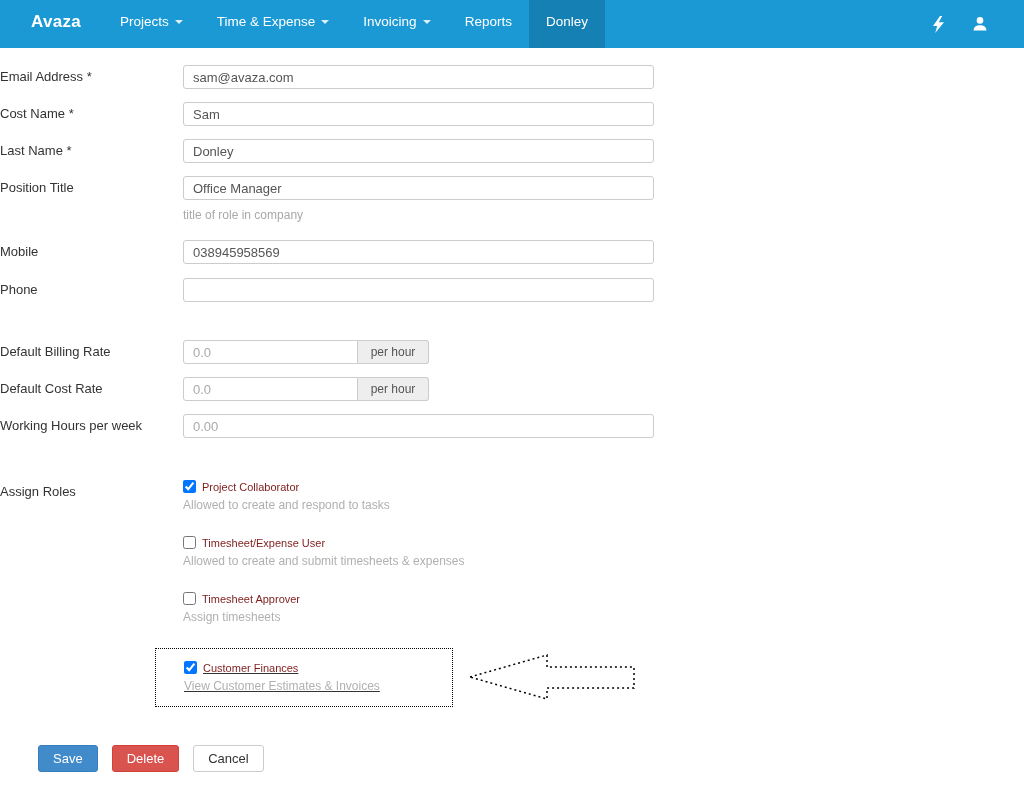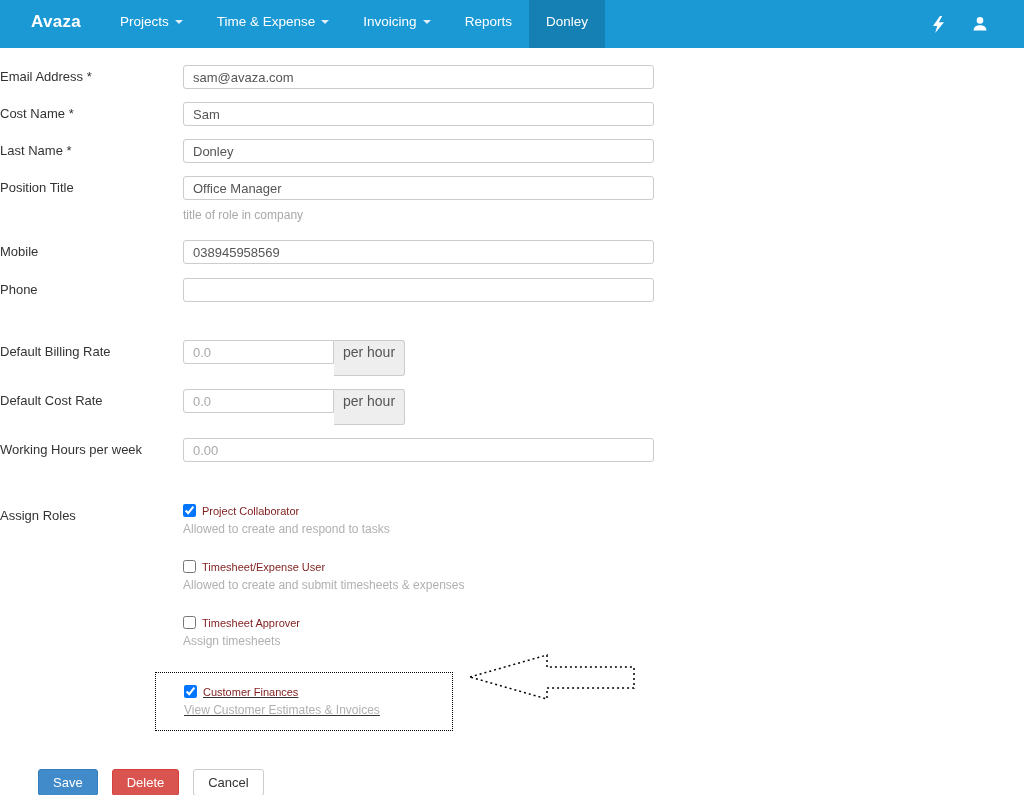--- a/index.html
+++ b/index.html
@@ -90,33 +90,33 @@
     color: #a9a9a9;
     margin-top: 8px;
   }
   .row-gap-lg { margin-bottom: 18px; }
   .row-gap-xl { margin-bottom: 38px; }
   .row-gap-xxl { margin-bottom: 42px; }
   .row-gap-md { margin-bottom: 14px; }
 
   .input-group { display: flex; }
   .input-group .rate-input {
-    width: 151px;
+    width: 175px;
     border-radius: 3px 0 0 3px;
   }
   .input-addon {
     width: 71px;
-    height: 36px;
+    height: 24px;
     background: #eee;
     border: 1px solid #ccc;
     border-left: none;
     border-radius: 0 3px 3px 0;
     text-align: center;
     line-height: 22px;
-    font-size: 14px;
+    font-size: 12px;
     color: #555;
   }
 
   
   .roles-row .form-label { line-height: 17px; padding-top: 3px; }
   .role-block { margin-bottom: 24px; }
   .role-line { display: flex; align-items: center; cursor: pointer; }
   .role-line input[type="checkbox"] {
     width: 13px; height: 13px;
     margin: 0 6px 0 0;

